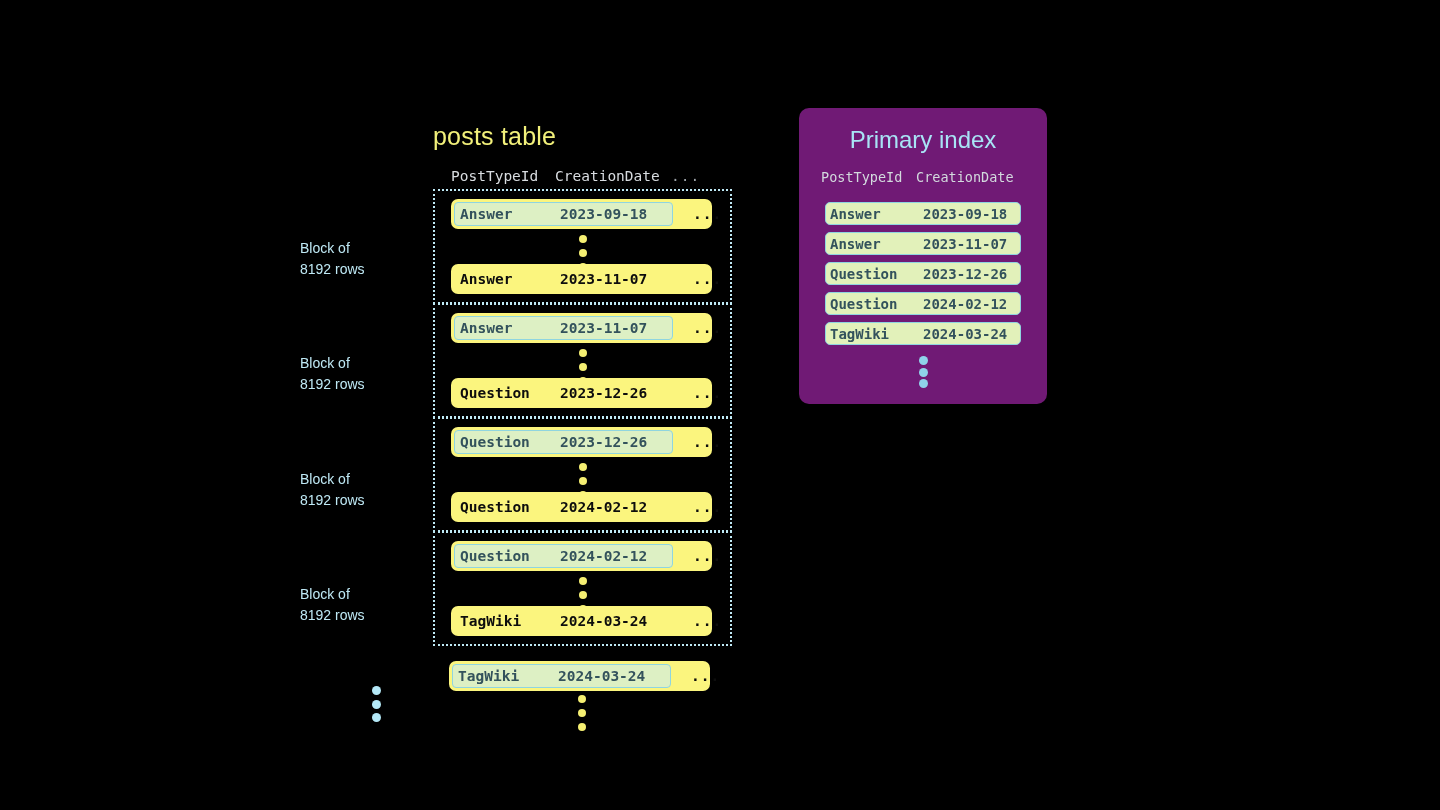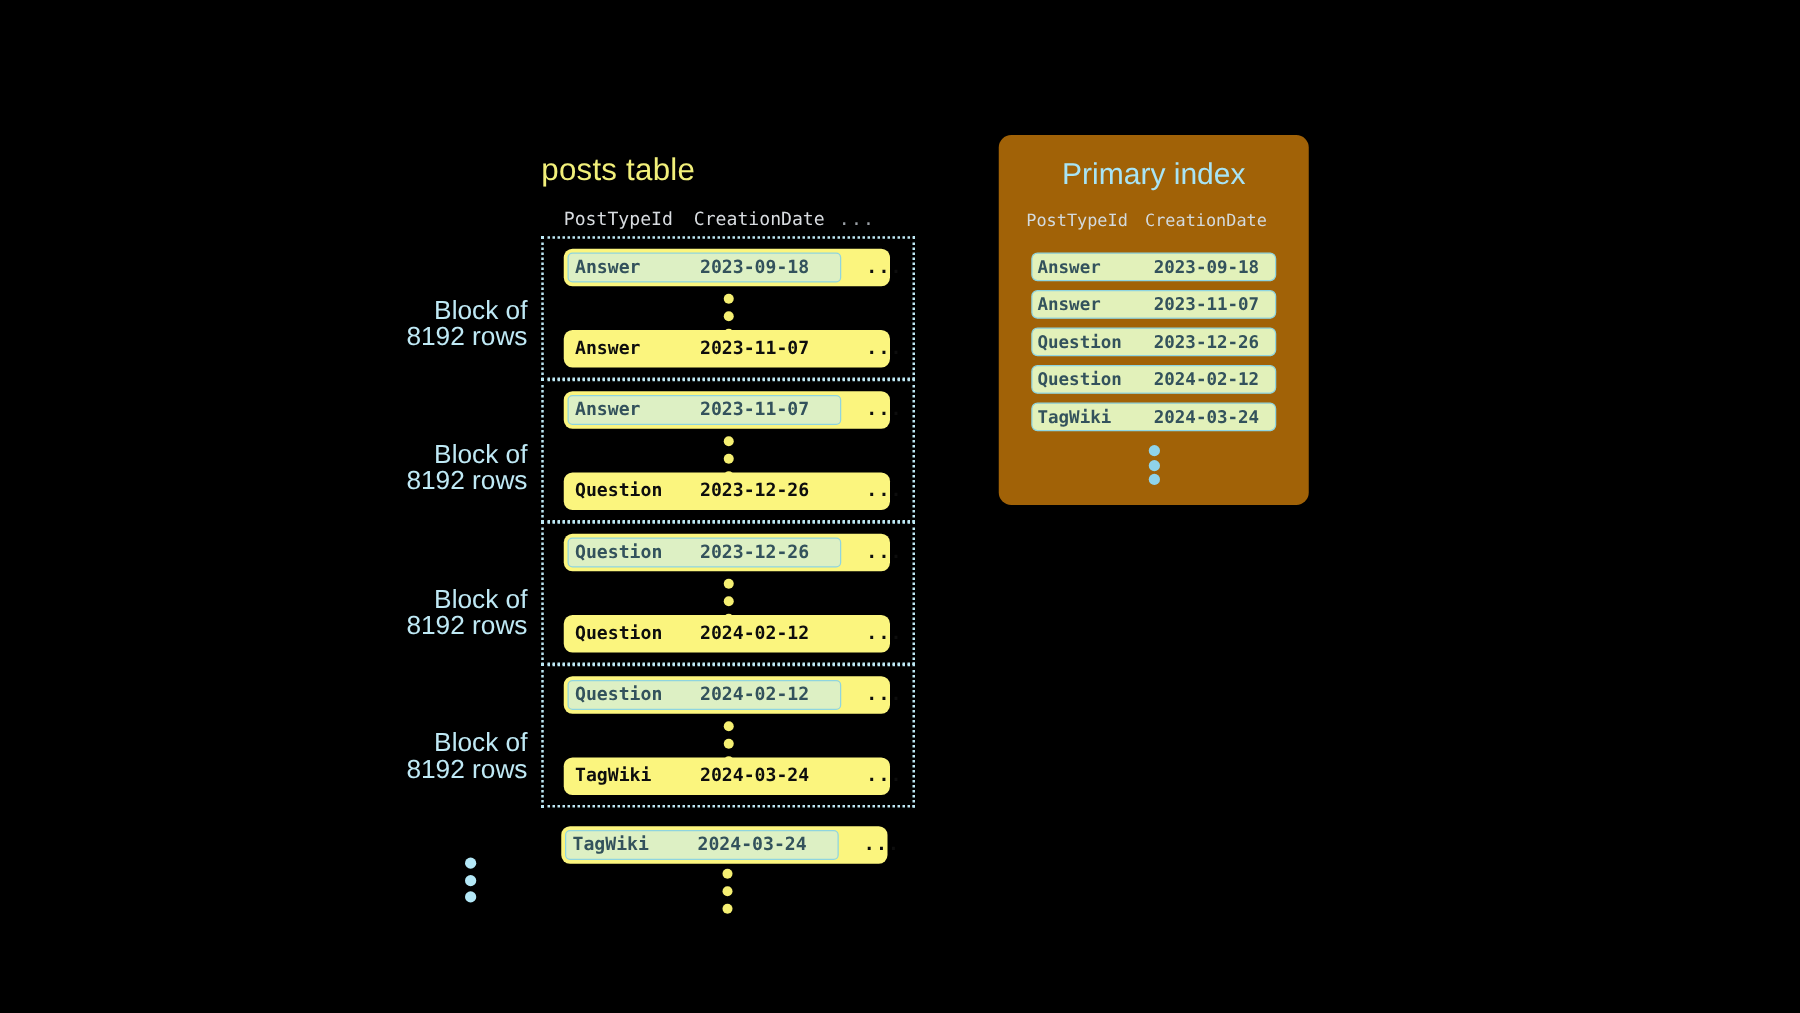--- a/index.html
+++ b/index.html
@@ -183,35 +183,35 @@
     height: 9px;
     border-radius: 50%;
     background: #b4e8f7;
   }
 
   
   .block-label {
     position: absolute;
     left: 300px;
     width: 122px;
-    text-align: right;
+    text-align: left;
     color: #bfe9f5;
-    font-size: 21px;
+    font-size: 14px;
     line-height: 21px;
     font-family: "Liberation Sans", sans-serif;
   }
 
   
   .index-panel {
     position: absolute;
     left: 799px;
     top: 108px;
     width: 248px;
     height: 296px;
-    background: #a16207;
+    background: #701a75;
     border-radius: 10px;
     box-sizing: border-box;
   }
   .index-title {
     position: absolute;
     left: 0;
     top: 18px;
     width: 100%;
     text-align: center;
     color: #a8e4f5;

